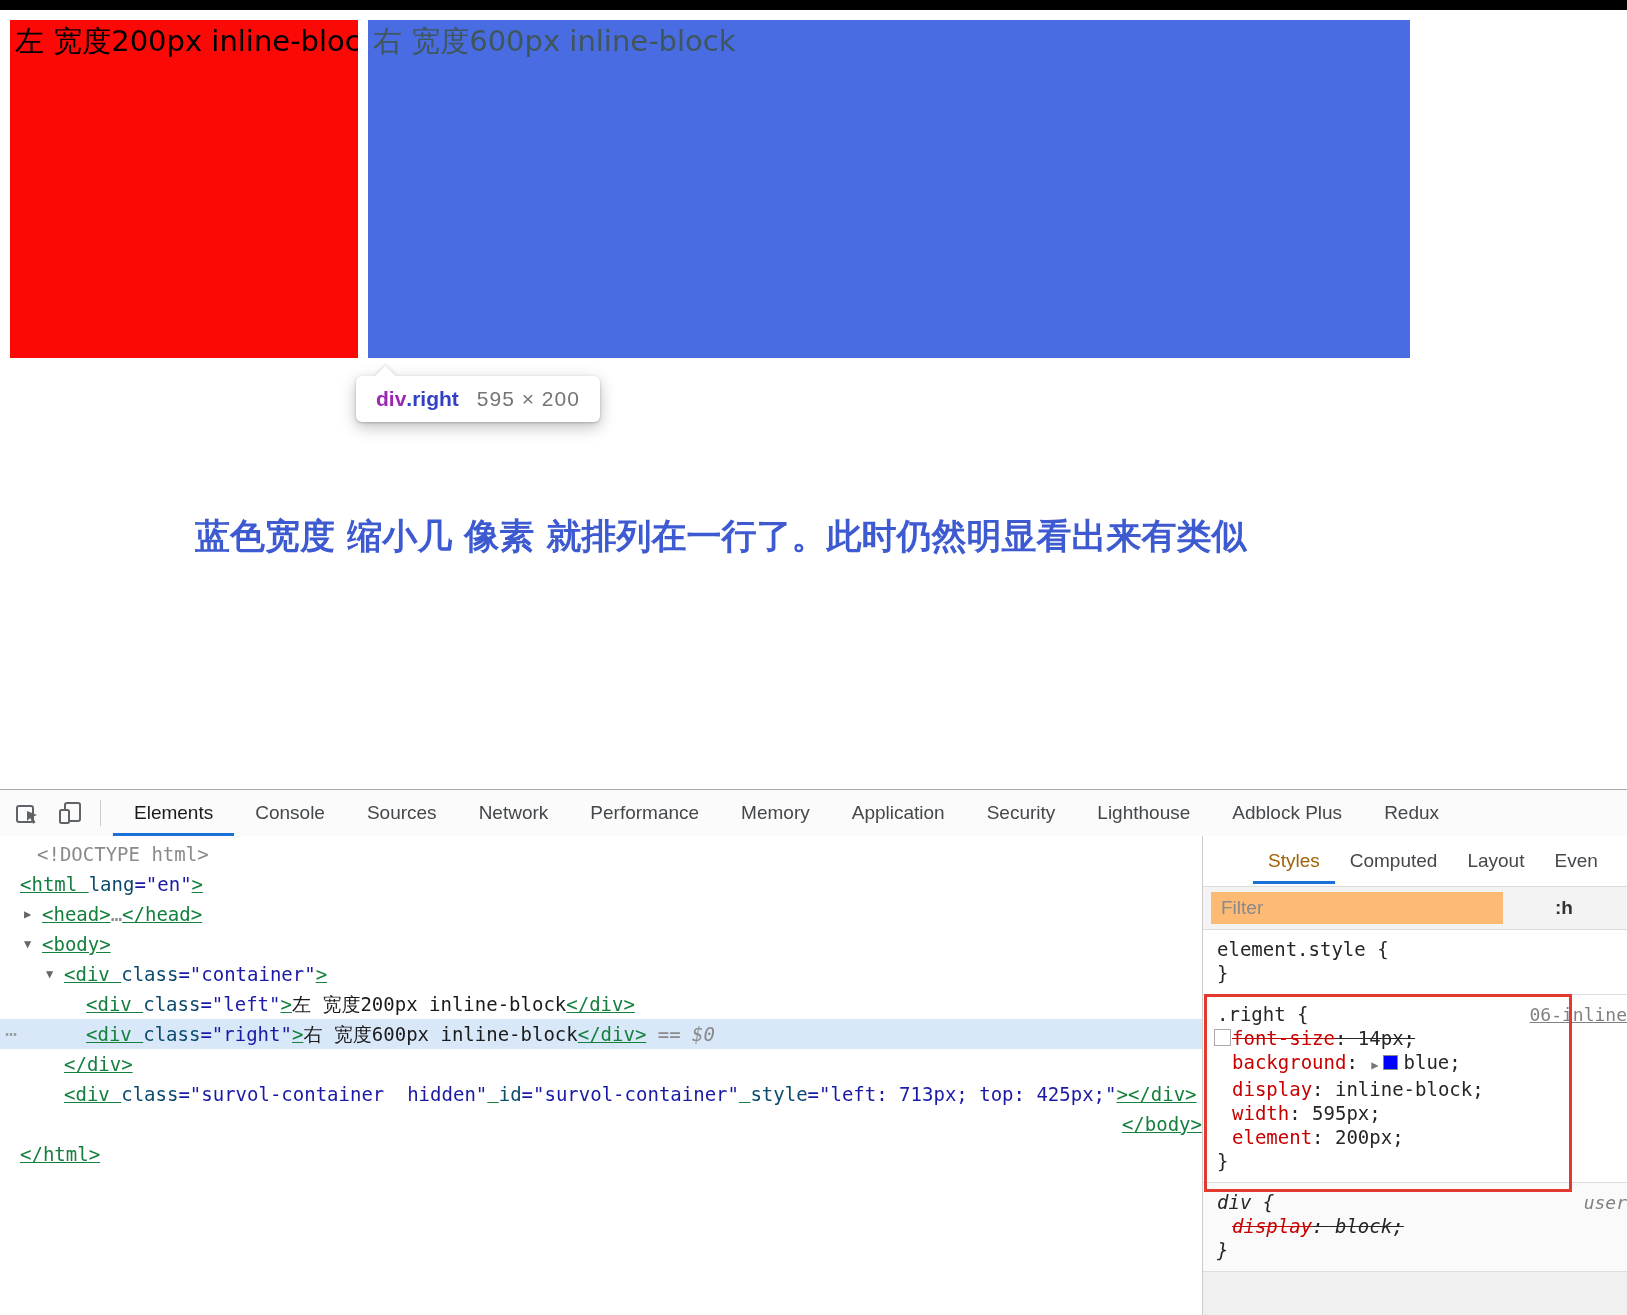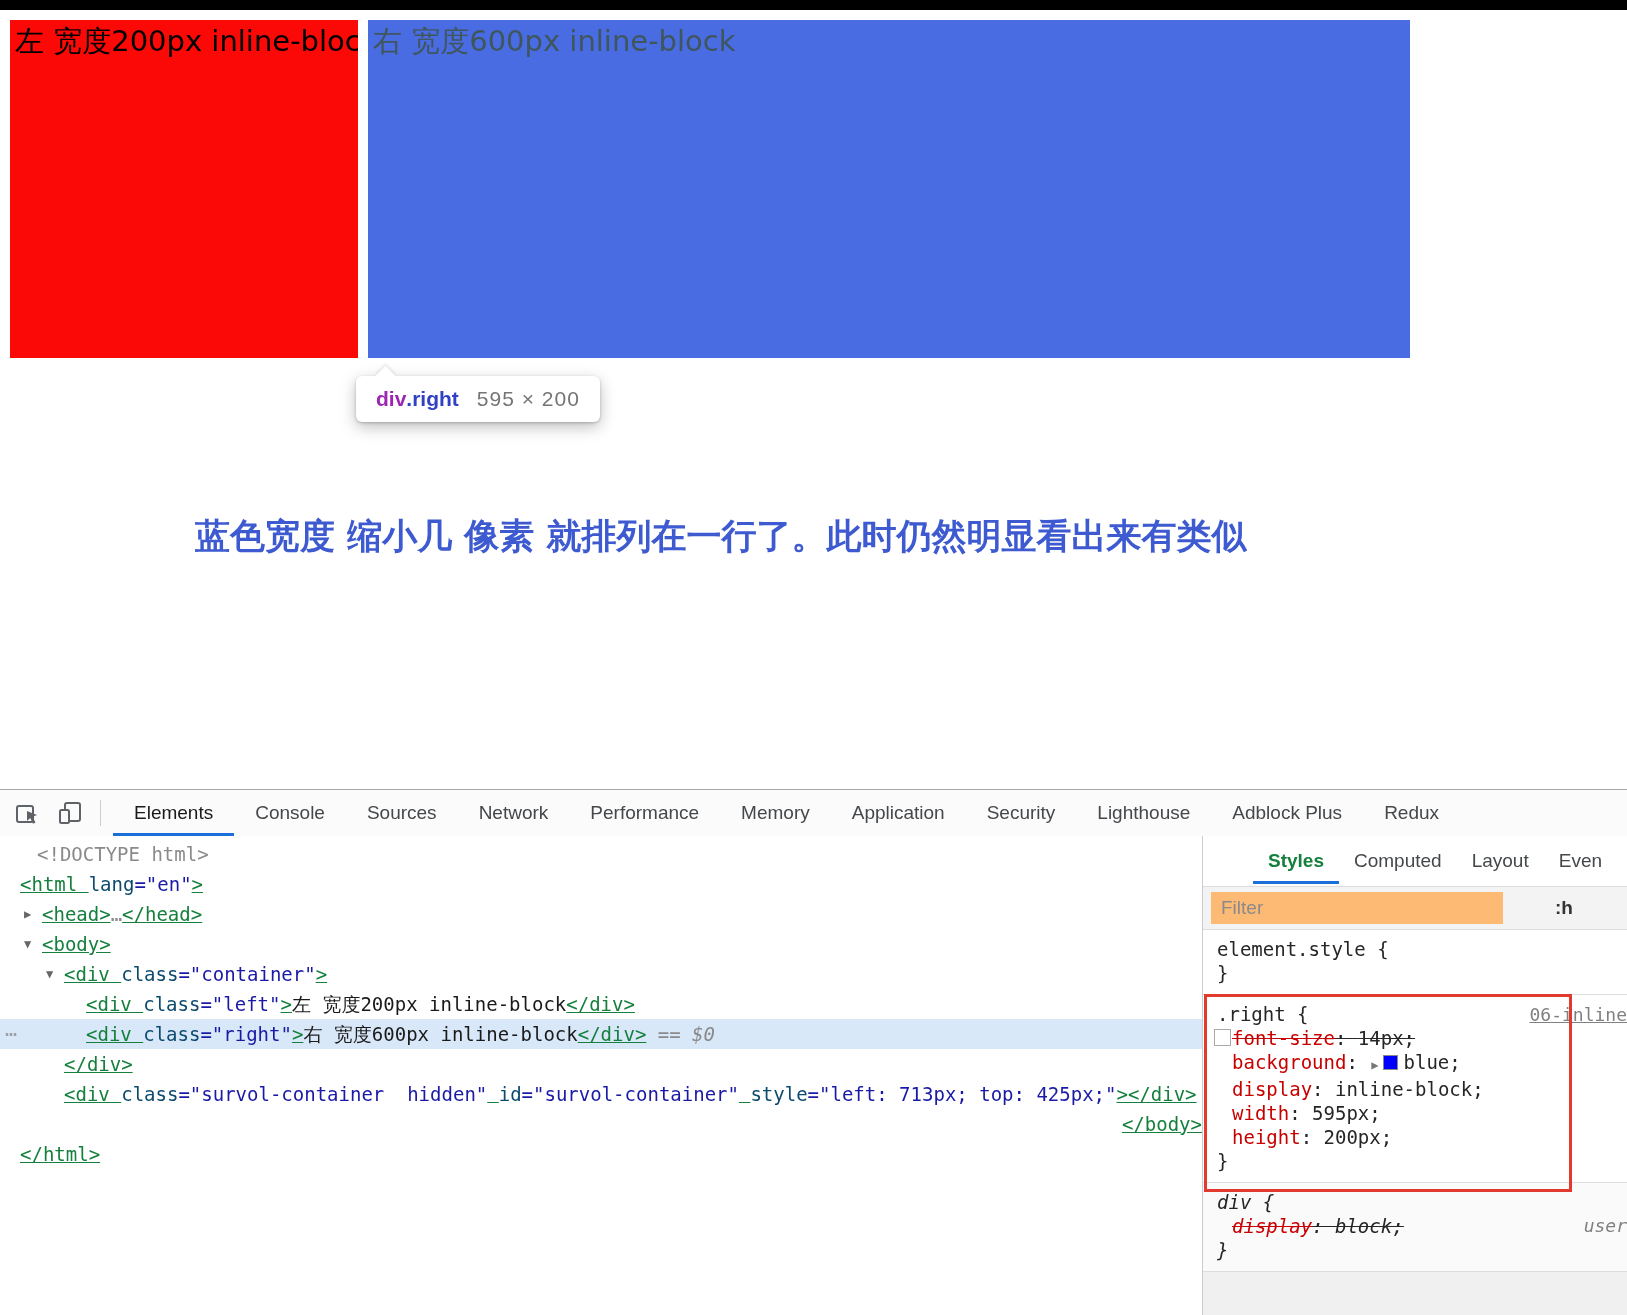--- a/index.html
+++ b/index.html
@@ -40,36 +40,36 @@
   .c-gr{color:#8a8a8a;}
   .c-tg{color:#15803d;text-decoration:underline;}
   .c-at{color:#0c4a6e;}
   .c-vl{color:#1a1aa6;}
   .c-tx{color:#1a1a1a;}
   .c-eq{color:#8a8a8a;font-style:italic;}
 
   .side-panel{flex:1;display:flex;flex-direction:column;position:relative;background:#fff;min-width:0;}
   .side-tabs{height:50px;display:flex;align-items:stretch;padding-left:50px;overflow:hidden;}
   .side-tab{padding:0 15px;line-height:50px;font-size:19px;color:#45484b;position:relative;cursor:pointer;white-space:nowrap;}
-  .side-tab.active{color:#15803d;font-weight:bold;}
+  .side-tab.active{color:#a16207;}
   .side-tab.active::after{content:"";position:absolute;left:0;right:0;bottom:2px;height:3px;background:#1a6fd8;}
 
   .filter-row{height:44px;background:#f3f3f3;border-top:1px solid #ddd;border-bottom:1px solid #ddd;display:flex;align-items:center;padding:0 8px;box-sizing:border-box;}
   .filter-input{flex:0 0 272px;height:32px;border:none;background:#fdba74;font-size:19px;padding:0 10px;outline:none;color:#333;font-family:"Liberation Sans",sans-serif;}
   .filter-input::placeholder{color:#8a8a8a;}
   .hov{margin-left:52px;font-weight:700;font-size:19px;color:#333;}
 
   .styles-content{font-family:"DejaVu Sans Mono",monospace;font-size:19px;flex:1;display:flex;flex-direction:column;min-height:0;}
   .style-section{padding:7px 0 9px;border-bottom:1px solid #ddd;position:relative;}
   .style-section.ua{font-style:italic;background:#fafafa;}
   .style-line{line-height:24px;padding-left:14px;position:relative;white-space:pre;color:#262626;}
   .prop-line{padding-left:29px;}
   .prop-name{color:#c80000;}
   .rule-link{position:absolute;right:0;top:8px;color:#808080;text-decoration:underline;font-size:18px;line-height:24px;cursor:pointer;white-space:pre;}
-  .rule-link.plain{text-decoration:none;margin-top:23px;}
+  .rule-link.plain{text-decoration:none;}
   .checkbox{position:absolute;left:11px;top:3px;width:17px;height:17px;border:1px solid #aaa;background:#fff;box-sizing:border-box;cursor:pointer;}
   .swatch{display:inline-block;width:13px;height:13px;border:1px solid #8a8a8a;margin:0 6px 0 2px;vertical-align:-1px;cursor:pointer;}
   .parrow{color:#777;font-size:12px;margin:0 2px;}
   .strike,.strike span{text-decoration:line-through;}
   .styles-filler{flex:1;background:#f0f0f0;}
 
   .red-annotation{position:absolute;left:1px;top:158px;width:368px;height:198px;border:3px solid #e23a2e;box-sizing:border-box;pointer-events:none;z-index:4;}
 </style>
 </head>
 <body>
@@ -156,21 +156,21 @@
               <div class="style-line"><span>element.style {</span></div>
               <div class="style-line">}</div>
             </div>
             <div class="style-section">
               <span class="rule-link">06-inline</span>
               <div class="style-line"><span>.right {</span></div>
               <div class="style-line prop-line"><span class="checkbox"></span><span class="strike"><span class="prop-name">font-size</span>: <span>14px;</span></span></div>
               <div class="style-line prop-line"><span><span class="prop-name">background</span>: <span class="parrow">▶</span><span class="swatch" style="background: rgb(0, 0, 255);"></span><span>blue;</span></span></div>
               <div class="style-line prop-line"><span><span class="prop-name">display</span>: <span>inline-block;</span></span></div>
               <div class="style-line prop-line"><span><span class="prop-name">width</span>: <span>595px;</span></span></div>
-              <div class="style-line prop-line"><span><span class="prop-name">height</span>: <span>200px;</span></span></div>
+              <div class="style-line prop-line"><span><span class="prop-name">element</span>: <span>200px;</span></span></div>
               <div class="style-line">}</div>
             </div>
             <div class="style-section ua">
               <span class="rule-link plain">user</span>
               <div class="style-line"><span>div {</span></div>
               <div class="style-line prop-line"><span class="strike"><span class="prop-name">display</span>: <span>block;</span></span></div>
               <div class="style-line">}</div>
             </div>
             <div class="styles-filler"></div>
           </div>

